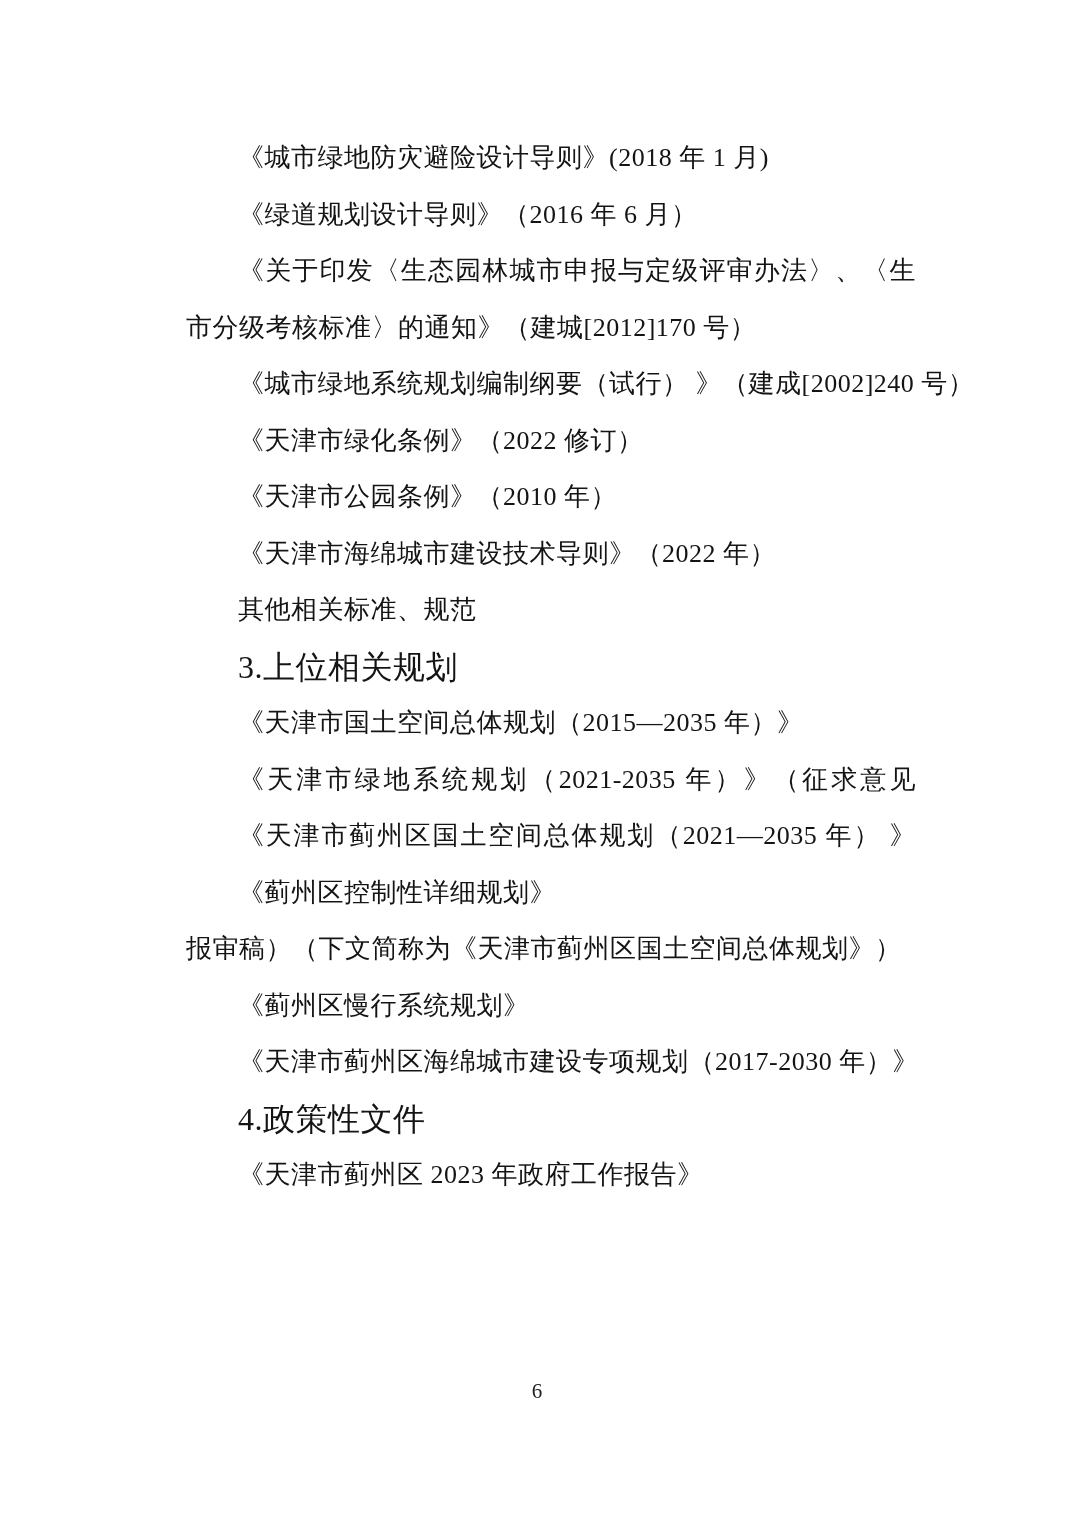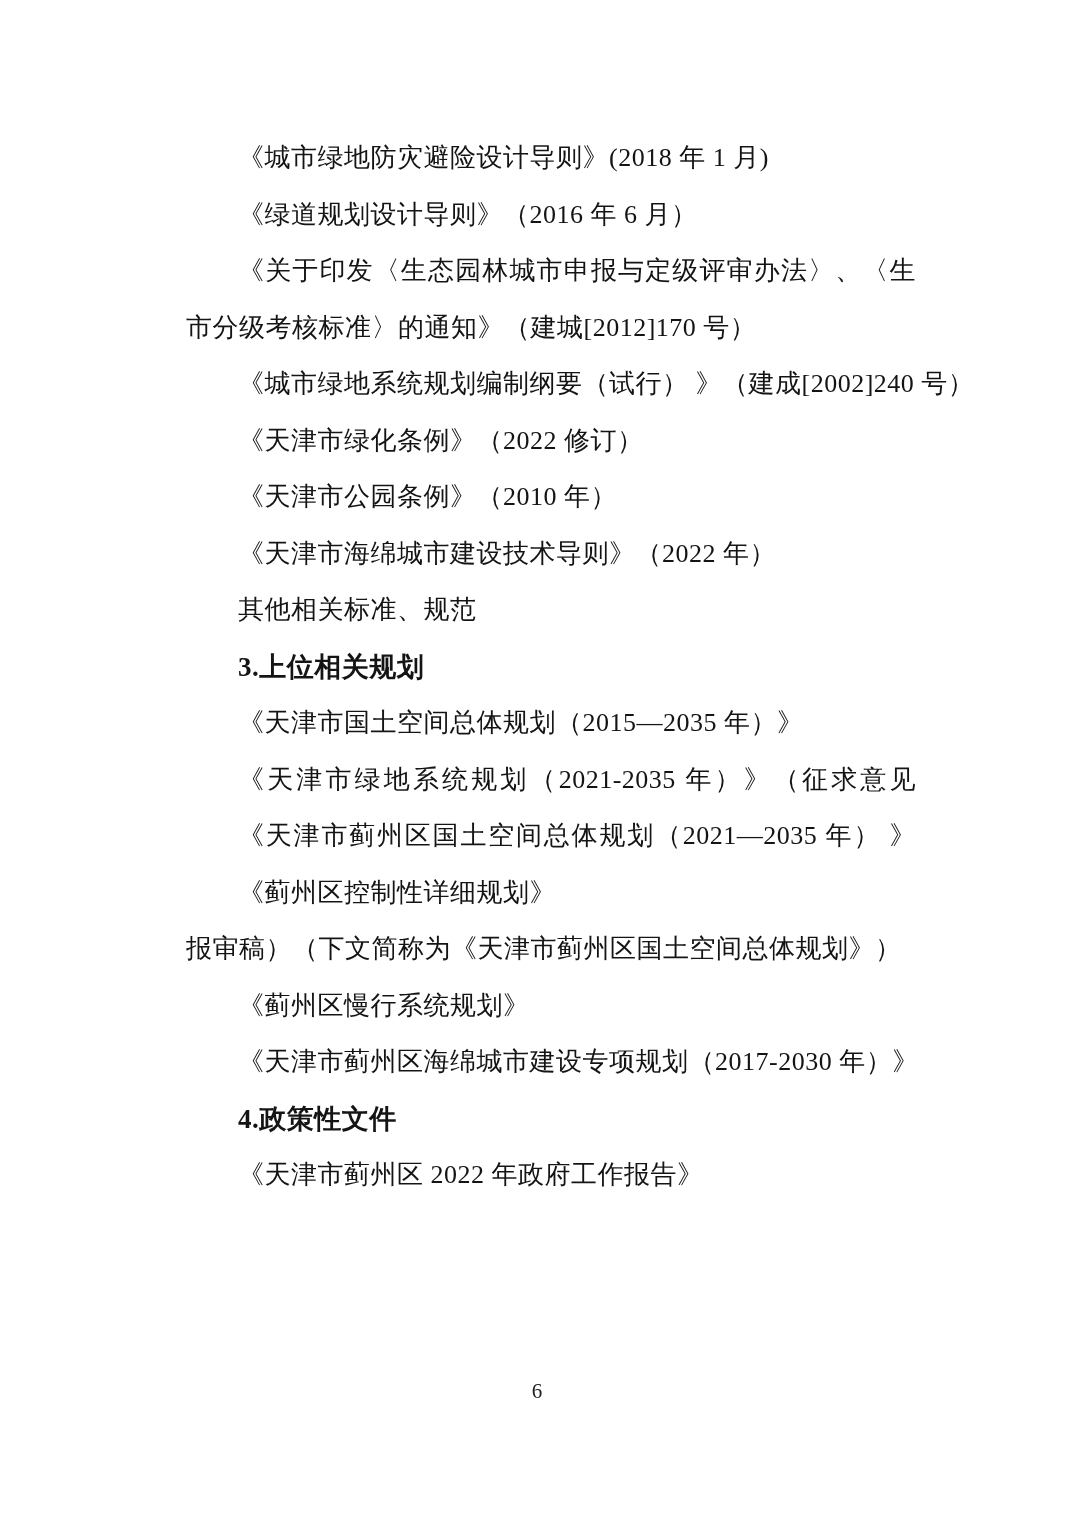--- a/index.html
+++ b/index.html
@@ -36,22 +36,22 @@
   }
   
   .line.fill {
     white-space: normal;
     text-align: justify;
     text-align-last: justify;
     text-justify: inter-character;
     overflow: hidden;
   }
   .line.heading {
-    font-weight: bold;
-    font-size: 27px;
+    font-weight: normal;
+    font-size: 32px;
   }
   .page-number {
     position: absolute;
     top: 1374px;
     left: 0;
     width: 100%;
     text-align: center;
     font-size: 21px;
     line-height: 34px;
     color: #222222;
@@ -73,16 +73,16 @@
       <div class="line first">其他相关标准、规范</div>
       <div class="line first heading">3.上位相关规划</div>
       <div class="line first">《天津市国土空间总体规划（2015—2035 年）》</div>
       <div class="line first fill">《天津市绿地系统规划（2021‐2035 年）》（征求意见稿）（下</div>
       <div class="line first fill">《天津市蓟州区国土空间总体规划（2021—2035 年） 》（成果</div>
       <div class="line first">《蓟州区控制性详细规划》</div>
       <div class="line">报审稿）（下文简称为《天津市蓟州区国土空间总体规划》）</div>
       <div class="line first">《蓟州区慢行系统规划》</div>
       <div class="line first">《天津市蓟州区海绵城市建设专项规划（2017-2030 年）》</div>
       <div class="line first heading">4.政策性文件</div>
-      <div class="line first">《天津市蓟州区 2022 年政府工作报告》</div>
+      <div class="line first">《天津市蓟州区 2023 年政府工作报告》</div>
     </div>
   <div class="page-number">6</div>
 </div>
 
 </body></html>

